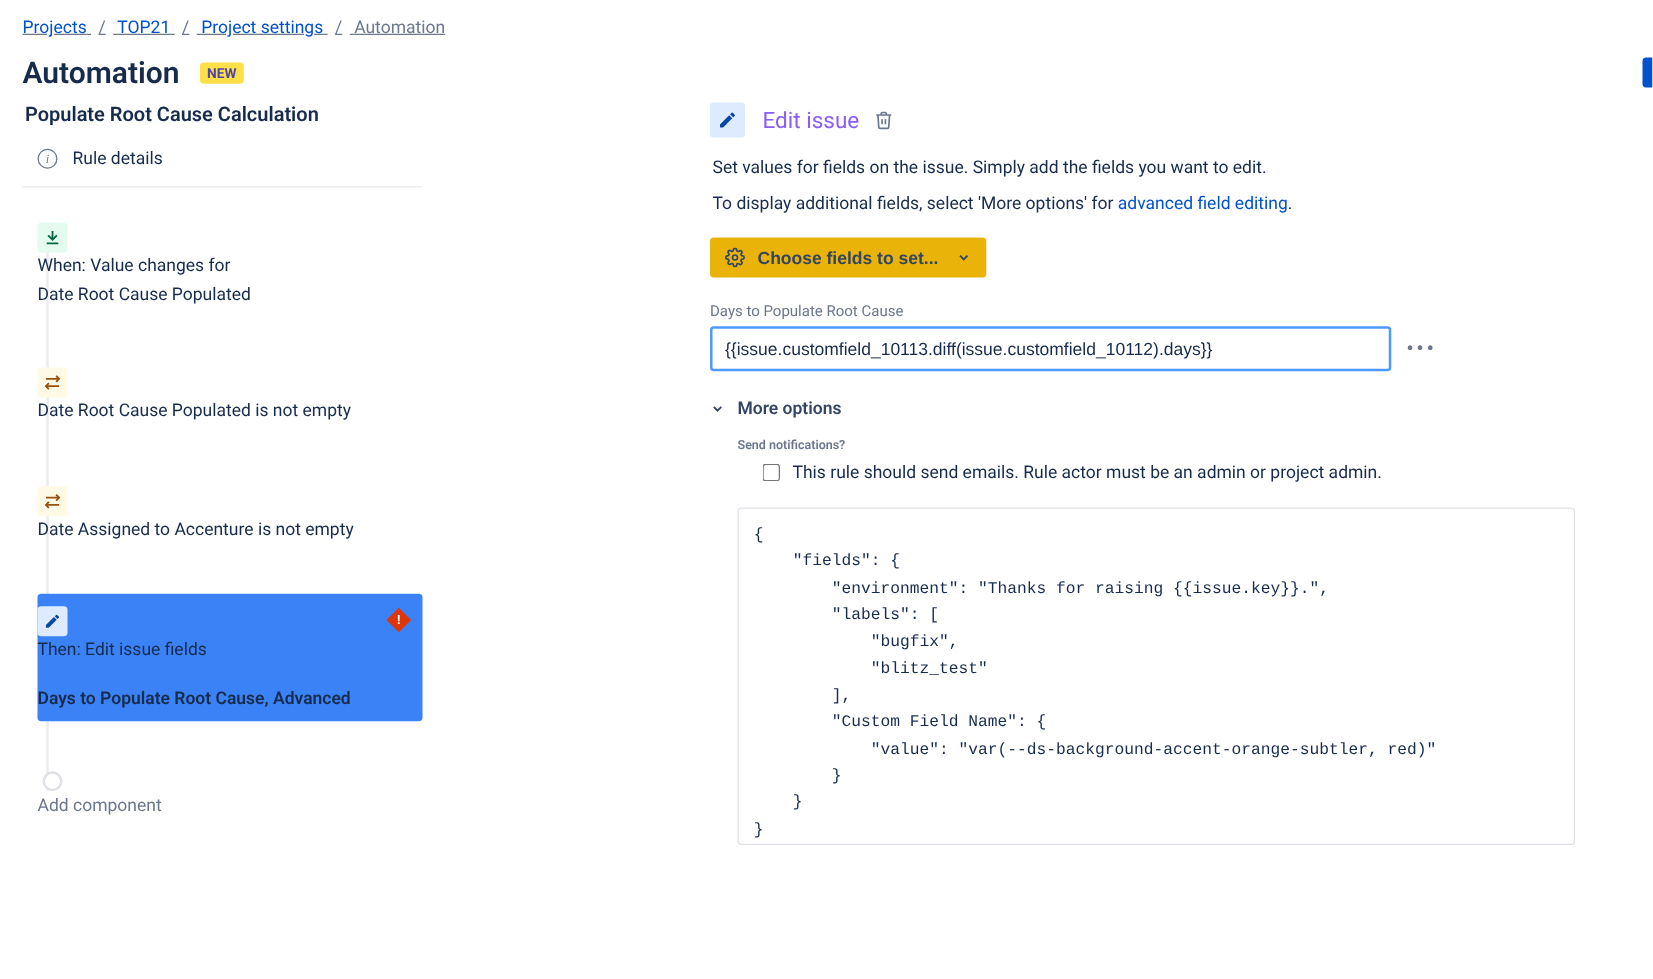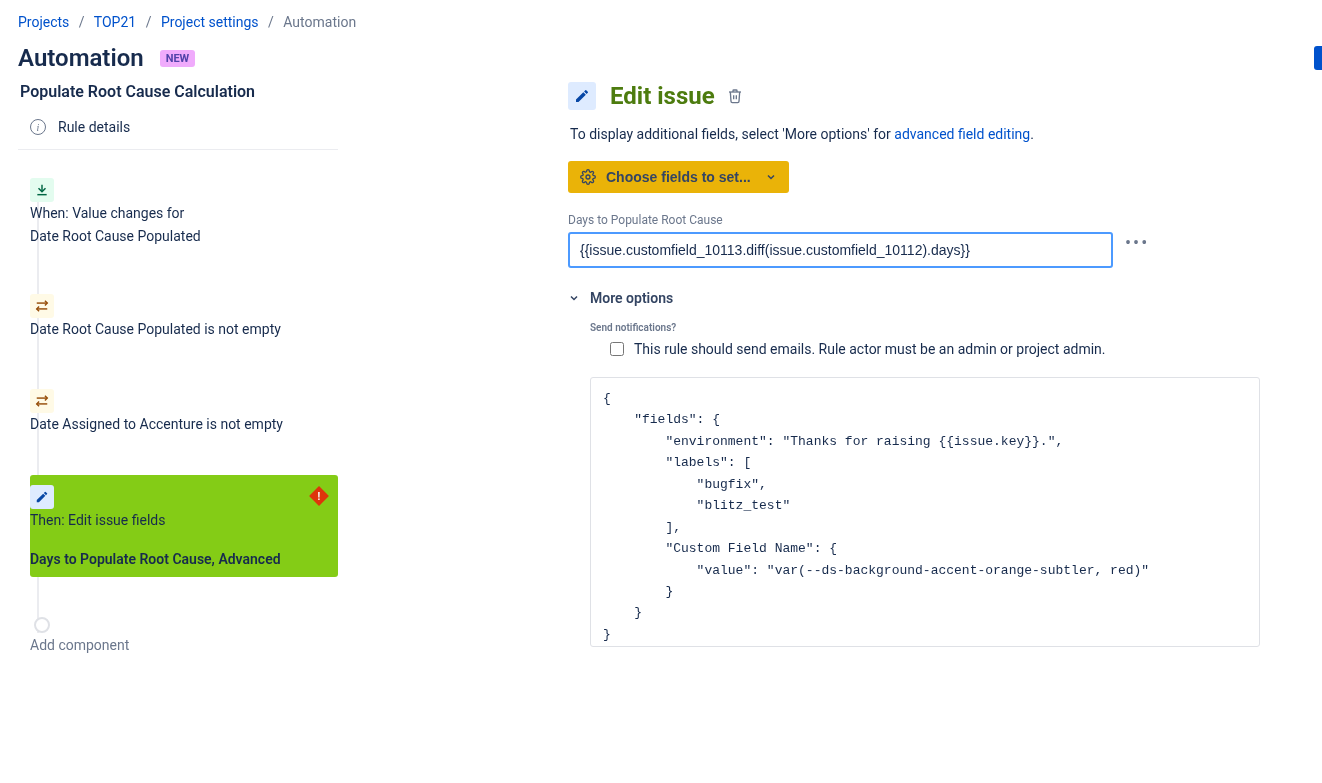--- a/index.html
+++ b/index.html
@@ -12,37 +12,38 @@
     height: 783px;
     overflow: hidden;
     position: relative;
   }
   a { color: #0052CC; text-decoration: none; }
 
   .breadcrumb {
     padding: 14px 10px 0 18px;
     font-size: 14px;
     color: #6B778C;
+    text-decoration: underline;
   }
   .breadcrumb span { color: #6B778C; }
   .breadcrumb .sep { margin: 0 6px; color: #6B778C; }
 
   .page-header {
     display: flex;
     align-items: center;
     padding: 14px 18px 10px 18px;
   }
   .page-header h1 {
     font-size: 24px;
     font-weight: 600;
     color: #172B4D;
   }
   .new-badge {
     margin-left: 16px;
-    background: #f0abfc;
+    background: #fde047;
     color: #5243AA;
     font-size: 11px;
     font-weight: 700;
     padding: 2px 6px;
     border-radius: 3px;
   }
 
   .content {
     display: flex;
     padding: 0 18px;
@@ -88,21 +89,21 @@
 
   .step {
     position: relative;
     display: flex;
     padding: 10px 8px 10px 0;
     margin-bottom: 30px;
     border-radius: 3px;
     flex-direction: column;
   }
   .step.selected {
-    background: #84cc16;
+    background: #3b82f6;
     margin-bottom: 0;
   }
   .step-icon {
     width: 24px;
     height: 24px;
     border-radius: 3px;
     flex: 0 0 24px;
     margin-right: 12px;
     margin-left: 0;
     display: flex;
@@ -153,21 +154,21 @@
     padding-top: 0;
   }
   .rp-header { display: flex; align-items: center; margin-bottom: 14px; }
   .rp-icon {
     width: 28px; height: 28px;
     background: #DEEBFF;
     border-radius: 3px;
     display: flex; align-items: center; justify-content: center;
     margin-right: 14px;
   }
-  .rp-title { font-size: 24px; font-weight: 700; color: #4d7c0f; }
+  .rp-title { font-size: 18px; font-weight: 400; color: #8b5cf6; }
   .trash-icon { margin-left: 12px; color: #6B778C; }
 
   .rp-desc { font-size: 14px; color: #172B4D; line-height: 1.5; margin-bottom: 8px; margin-left: 2px; }
 
   .choose-btn {
     display: inline-flex;
     align-items: center;
     background: #eab308;
     border: none;
     border-radius: 3px;
@@ -181,21 +182,21 @@
   }
   .choose-btn .gear { margin-right: 10px; }
   .choose-btn .chev { margin-left: 14px; }
 
   .field-label {
     font-size: 12px;
     color: #6B778C;
     font-weight: 400;
     margin-bottom: 5px;
   }
-  .field-row { display: flex; align-items: flex-start; }
+  .field-row { display: flex; align-items: center; }
   .field-input {
     flex: 0 0 545px;
     border: 2px solid #4C9AFF;
     border-radius: 3px;
     padding: 8px 10px;
     font-size: 14px;
     color: #172B4D;
     outline: none;
   }
   .dots-btn { margin-left: 12px; color: #6B778C; font-size: 18px; letter-spacing: 2px; cursor: pointer; }
@@ -356,20 +357,21 @@
       <span class="trash-icon">
         <svg width="16" height="16" viewBox="0 0 24 24" fill="none" stroke="#6B778C" stroke-width="2">
           <polyline points="3 6 5 6 21 6"></polyline>
             <path d="M19 6l-1 14a2 2 0 0 1-2 2H8a2 2 0 0 1-2-2L5 6"></path>
             <path d="M10 11v6M14 11v6"></path>
             <path d="M9 6V4a1 1 0 0 1 1-1h4a1 1 0 0 1 1 1v2"></path>
         </svg>
       </span>
     </div>
 
+    <div class="rp-desc">Set values for fields on the issue. Simply add the fields you want to edit.</div>
     <div class="rp-desc">
       <span>To display additional fields, select 'More options' for </span><a href="#">advanced field editing</a><span>.</span>
     </div>
 
     <button class="choose-btn">
       <span class="gear">
         <svg width="16" height="16" viewBox="0 0 24 24" fill="none" stroke="#344563" stroke-width="2">
           <circle cx="12" cy="12" r="3"></circle>
             <path d="M19.4 15a1.7 1.7 0 0 0 .34 1.87l.06.06a2 2 0 1 1-2.83 2.83l-.06-.06a1.7 1.7 0 0 0-1.87-.34 1.7 1.7 0 0 0-1 1.56V21a2 2 0 1 1-4 0v-.09a1.7 1.7 0 0 0-1.11-1.56 1.7 1.7 0 0 0-1.87.34l-.06.06a2 2 0 1 1-2.83-2.83l.06-.06a1.7 1.7 0 0 0 .34-1.87 1.7 1.7 0 0 0-1.56-1H3a2 2 0 1 1 0-4h.09a1.7 1.7 0 0 0 1.56-1.11 1.7 1.7 0 0 0-.34-1.87l-.06-.06a2 2 0 1 1 2.83-2.83l.06.06a1.7 1.7 0 0 0 1.87.34H9a1.7 1.7 0 0 0 1-1.56V3a2 2 0 1 1 4 0v.09a1.7 1.7 0 0 0 1 1.56 1.7 1.7 0 0 0 1.87-.34l.06-.06a2 2 0 1 1 2.83 2.83l-.06.06a1.7 1.7 0 0 0-.34 1.87V9a1.7 1.7 0 0 0 1.56 1H21a2 2 0 1 1 0 4h-.09a1.7 1.7 0 0 0-1.56 1z"></path>
         </svg>

